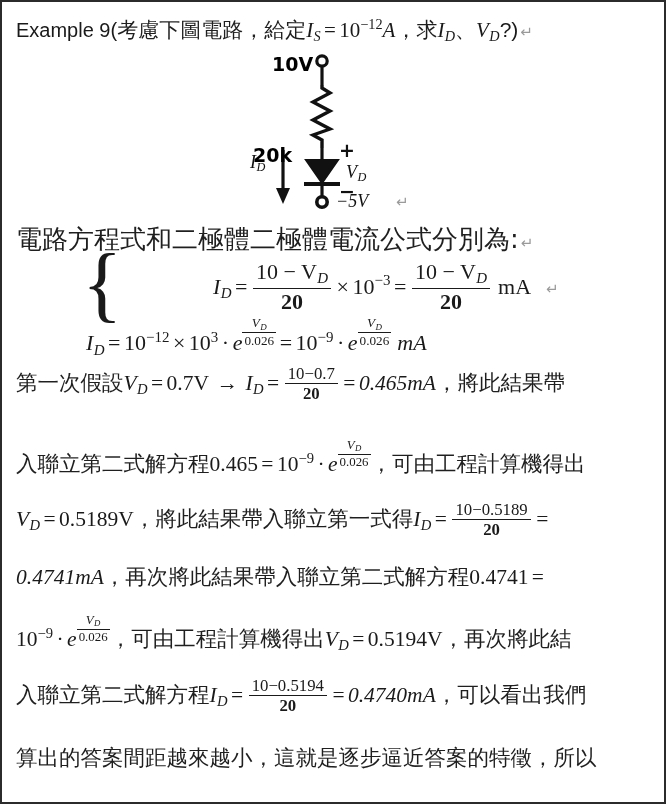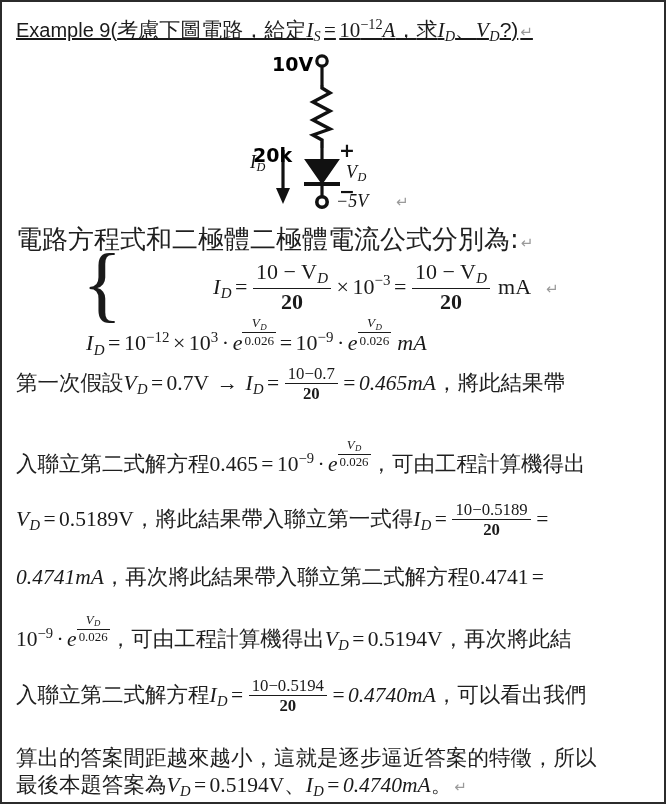--- a/index.html
+++ b/index.html
@@ -142,21 +142,21 @@
     font-weight: bold;
     font-size: 19px;
     color: #111;
   }
 </style>
 </head>
 <body>
 
 <div id="page">
 
-  <div class="line latin" style="top:14px;text-decoration:underline;">
+  <div class="line latin" style="top:14px;">
     <span>Example 9(</span><span class="cjk" style="font-size:21px;">考慮下圖電路，給定</span><span class="math" style="font-size:21px;"><span class="var">I</span><span class="sub">S</span><span class="op">=</span><span class="up">10</span><span class="sup">−12</span><span class="var">A</span></span><span class="cjk" style="font-size:21px;">，</span><span class="cjk" style="font-size:21px;">求</span><span class="math" style="font-size:21px;"><span class="var">I</span><span class="sub">D</span></span><span class="cjk" style="font-size:21px;">、</span><span class="math" style="font-size:21px;"><span class="var">V</span><span class="sub">D</span></span><span style="font-size:21px;">?)</span><span class="ret">↵</span>
   </div>
 
   <div id="circuit">
     <svg width="210" height="162" viewBox="0 0 210 162">
 
       <circle cx="80" cy="9" r="5.2" fill="#ffffff" stroke="#111111" stroke-width="3.2"></circle>
 
       <line x1="80" y1="15" x2="80" y2="33" stroke="#111111" stroke-width="3.2"></line>
 
@@ -225,17 +225,14 @@
   </div>
 
   <div class="bodyline" style="top:676px;">
     <span class="cjk">入聯立第二式解方程</span><span class="math"><span class="var">I</span><span class="sub">D</span><span class="op">=</span><span class="frac small"><span class="num">10−0.5194</span><span class="den">20</span></span><span class="op">=</span><span class="var">0.4740mA</span></span><span class="cjk">，</span><span class="cjk">可以看出我們</span>
   </div>
 
   <div class="bodyline" style="top:730px;margin-top:11px;">
     <span class="cjk">算出的答案間距越來越小，這就是逐步逼近答案的特徵，所以</span>
   </div>
 
-  <div class="bodyline" style="top:768px;">
-    <span class="cjk">最後本題答案為</span><span class="math"><span class="var">V</span><span class="sub">D</span><span class="op">=</span><span class="up">0.5194V</span></span><span class="cjk">、</span><span class="math"><span class="var">I</span><span class="sub">D</span><span class="op">=</span><span class="var">0.4740mA</span></span><span class="cjk">。</span><span class="ret">↵</span>
-  </div>
 
 </div>
 
 </body></html>

